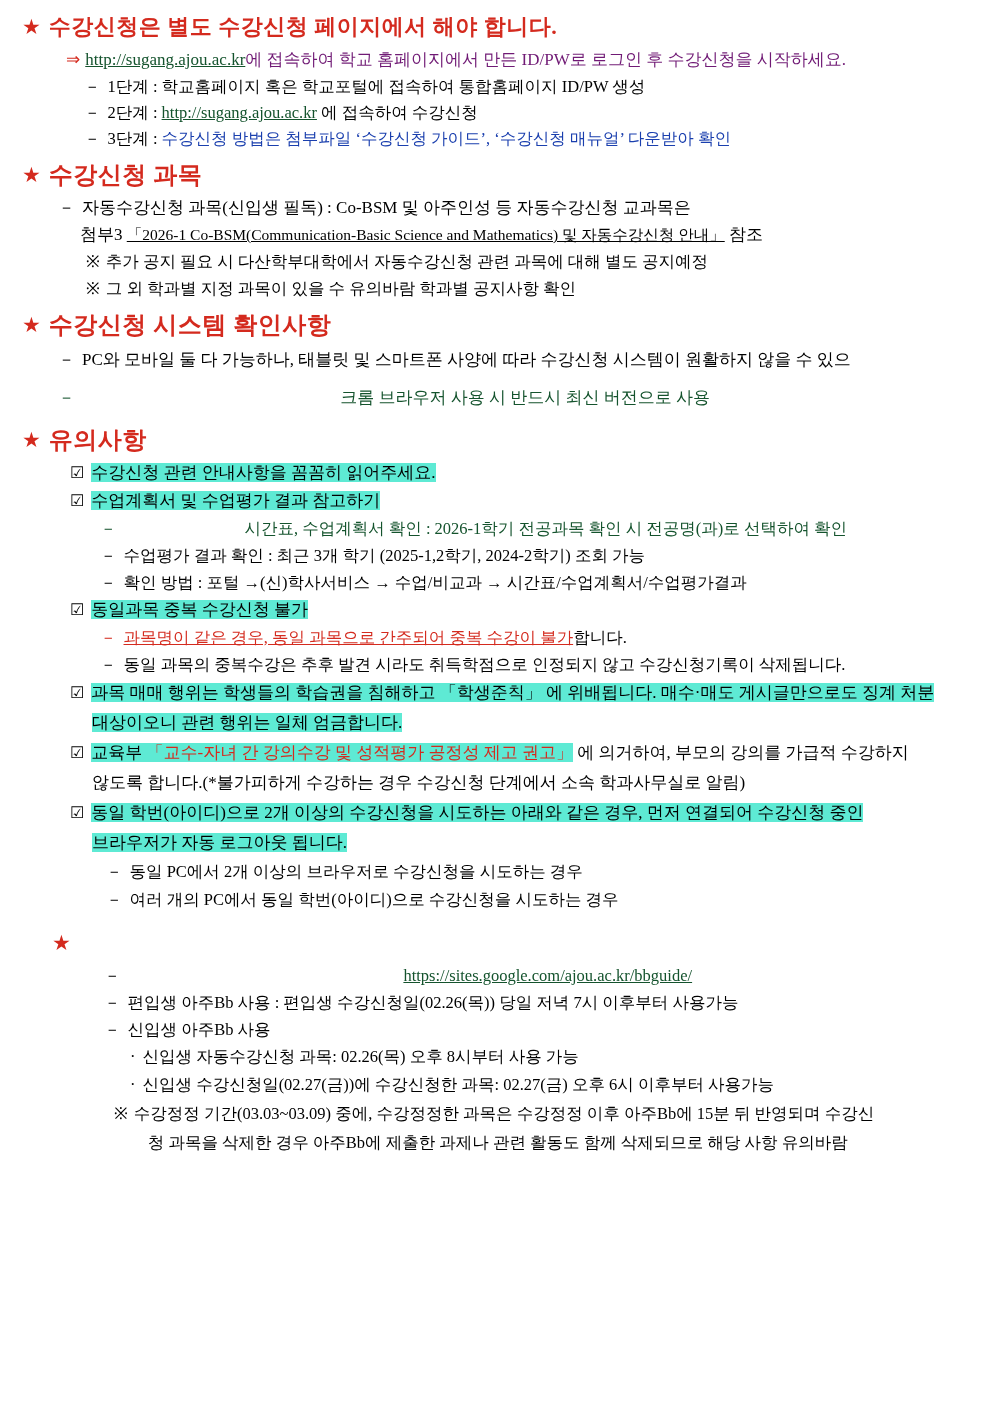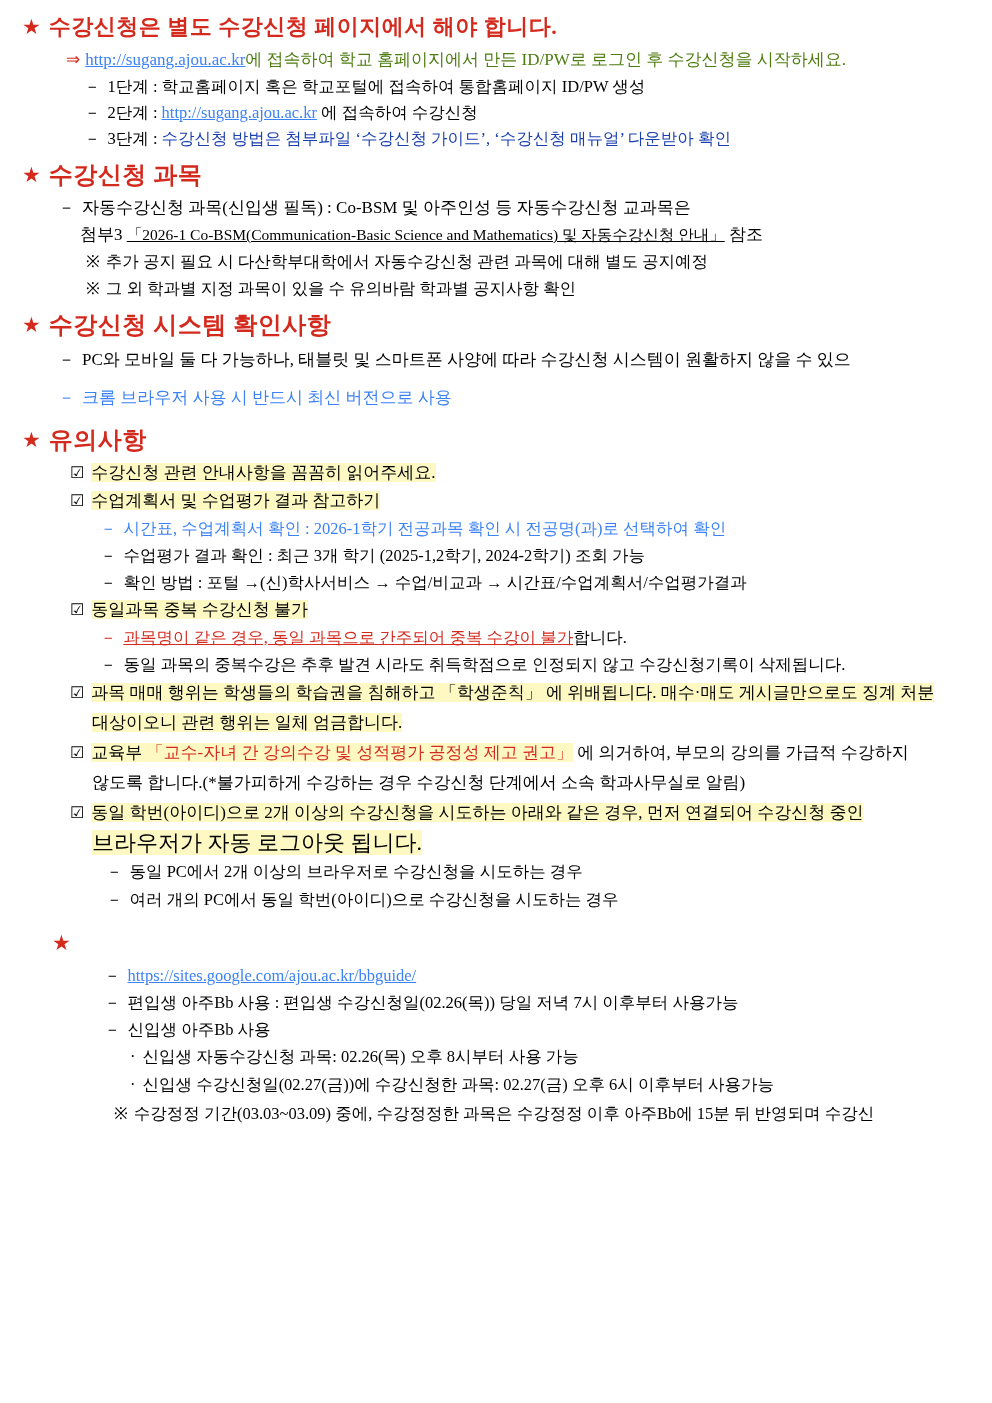--- a/index.html
+++ b/index.html
@@ -15,24 +15,24 @@
   }
   .page {
     width: 992px;
     min-height: 1403px;
     box-sizing: border-box;
     padding: 14px 24px 10px 22px;
     position: relative;
   }
   
   .red { color: #d42a1e; }
-  .blue { color: #3b82f6; }
+  .blue { color: #14532d; text-align: center; }
   .darkblue { color: #1a3fae; }
-  .black { color: #4d7c0f; text-align: right; }
-  .hl { background: #fef9c3; }
+  .black { color: #701a75; text-align: right; }
+  .hl { background: #5eead4; }
   .u { text-decoration: underline; }
 
   
   .h-star {
     display: flex;
     align-items: flex-start;
     margin: 0 0 6px 0;
   }
   .h-star .star {
     color: #d42a1e;
@@ -282,21 +282,21 @@
       </span>
     </div>
     <div style="margin-left:70px; font-size:17px; line-height:30px;">않도록 합니다.(*불가피하게 수강하는 경우 수강신청 단계에서 소속 학과사무실로 알림)</div>
 
     <div class="chk-row" style="line-height:30px;">
       <span class="chk">☑</span>
       <span class="ctext">
         <span class="hl">동일 학번(아이디)으로 2개 이상의 수강신청을 시도하는 아래와 같은 경우, 먼저 연결되어 수강신청 중인</span>
       </span>
     </div>
-    <div style="margin-left:70px; font-size:22px; line-height:30px;">
+    <div style="margin-left:70px; font-size:17px; line-height:30px;">
       <span class="hl">브라우저가 자동 로그아웃 됩니다.</span>
     </div>
 
     <div class="sub-dash2">
       <div class="dash-row">
         <span class="dash">－</span>
         <span class="content">동일 PC에서 2개 이상의 브라우저로 수강신청을 시도하는 경우</span>
       </div>
       <div class="dash-row">
         <span class="dash">－</span>
@@ -335,17 +335,18 @@
       <div class="dash-row">
         <span class="dash">·</span>
         <span class="content">신입생 수강신청일(02.27(금))에 수강신청한 과목: 02.27(금) 오후 6시 이후부터 사용가능</span>
       </div>
     </div>
 
     <div class="note-row" style="margin-left:92px; line-height:29px;">
       <span class="mark">※</span>
       <span class="content">
         <span>수강정정 기간(03.03~03.09) 중에, 수강정정한 과목은 수강정정 이후 아주Bb에 15분 뒤 반영되며 수강신</span>
+        <span style="display:block; margin-left:14px;">청 과목을 삭제한 경우 아주Bb에 제출한 과제나 관련 활동도 함께 삭제되므로 해당 사항 유의바람</span>
       </span>
     </div>
   </div>
 
 </div>
 
 </body></html>

